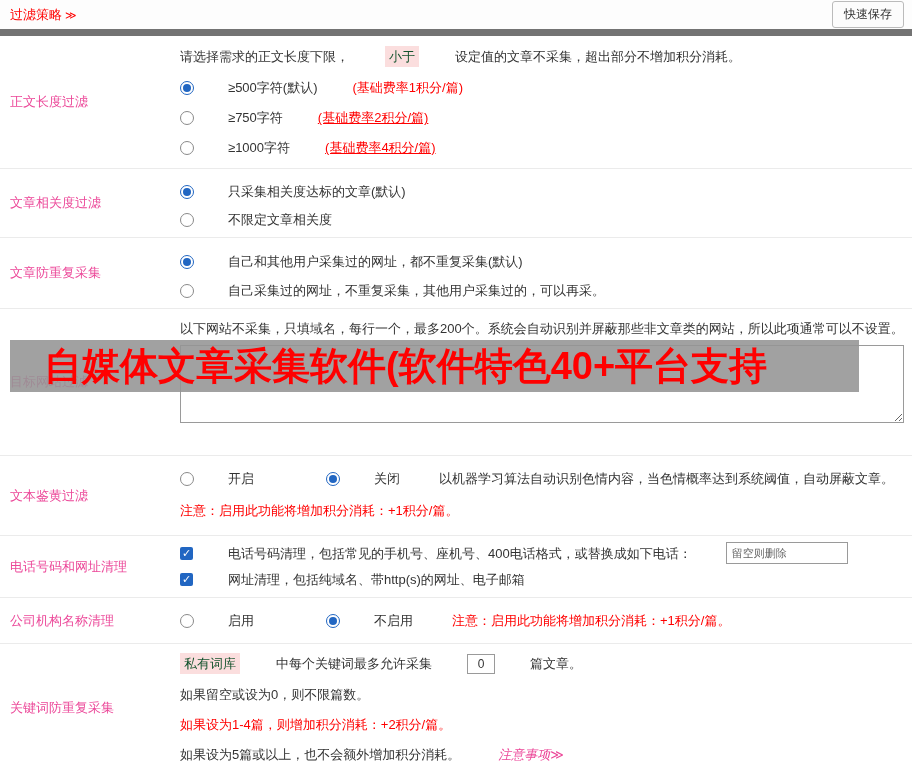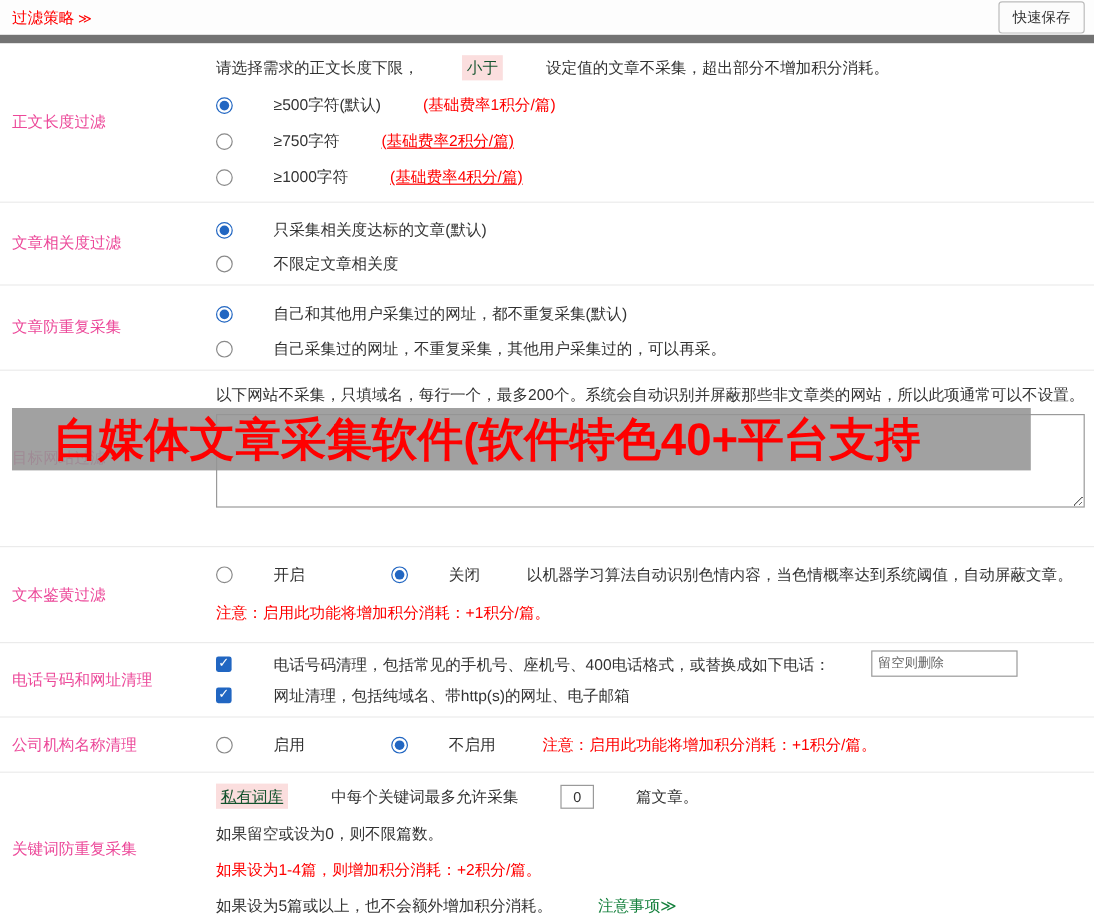--- a/index.html
+++ b/index.html
@@ -24,21 +24,21 @@
     width:178px; flex:0 0 178px; display:flex; align-items:center;
     padding-left:10px; color:#ec4899;
   }
   .row-content { flex:1; padding:10px 8px 8px 2px; }
   .line { display:flex; align-items:center; line-height:19px;gap:30px; }
   .mt { margin-top:11px; }
   .mt2 { margin-top:13px; }
   .red { color:#f00; }
   .u { text-decoration:underline; }
   .hl { color:#14532d; background:#fbdede; padding:1px 4px; margin:0 6px;text-align:right; }
-  .hl-first { margin-left:0; margin-right:6px;text-decoration:underline; }
+  .hl-first { margin-left:0; margin-right:6px; }
   .radio {
     width:14px; height:14px; border:1px solid #8a8a8a; border-radius:50%;
     display:inline-block; background:#fff; position:relative; flex:none;
     margin-right:4px; cursor:pointer;
   }
   .radio.on { border-color:#2166c2; }
   .radio.on::after {
     content:""; position:absolute; left:2px; top:2px; right:2px; bottom:2px;
     background:#2166c2; border-radius:50%;
   }
@@ -59,21 +59,21 @@
   .num-input {
     width:28px; height:20px; border:1px solid #9a9a9a; text-align:center;
     font-size:12px; margin:0 5px; font-family:inherit; color:#333;
   }
   .para { line-height:21px; max-width:724px; }
   .site-textarea {
     display:block; width:100%; height:78px; margin-top:6px;
     border:1px solid #9a9a9a; resize:both; font-family:inherit; font-size:13px;
     padding:3px 5px;
   }
-  .link { color:#15803d; margin-left:8px; text-decoration:none; cursor:pointer; }
+  .link { color:#ec4899; margin-left:8px; text-decoration:none; cursor:pointer;font-style:italic; }
   .watermark {
     position:absolute; left:10px; top:340px; width:849px; height:52px;
     background:rgba(148,148,148,0.88); display:flex; align-items:center;
     overflow:hidden; z-index:10;
   }
   .watermark span {
     color:#f00; font-size:38px; font-weight:bold; white-space:nowrap;
     padding-left:34px;
   }
 </style>

